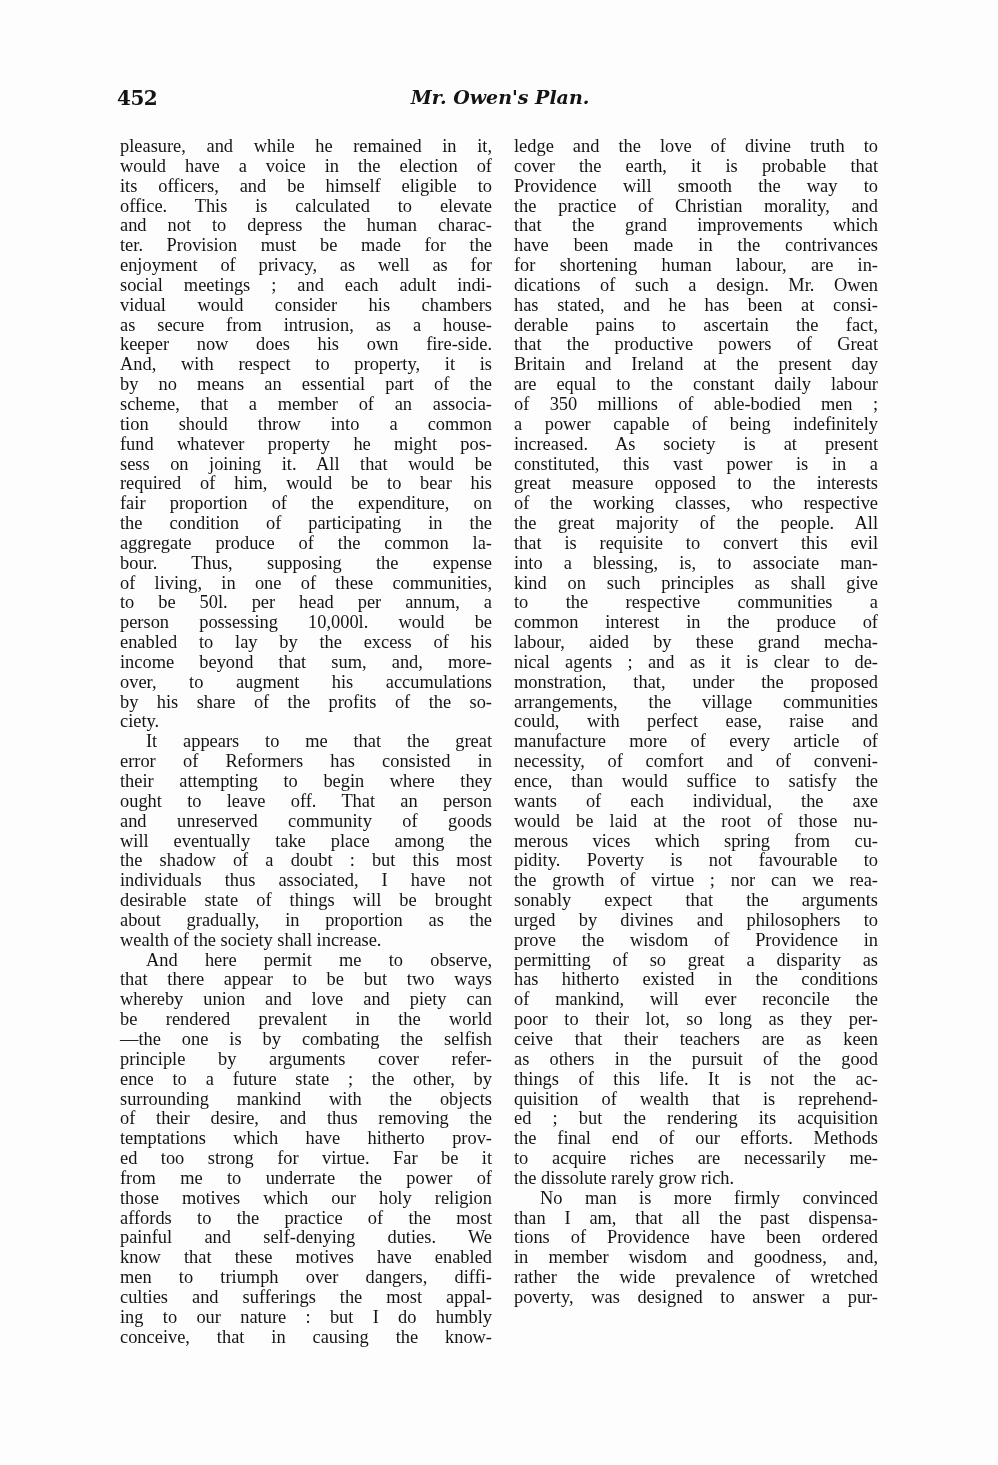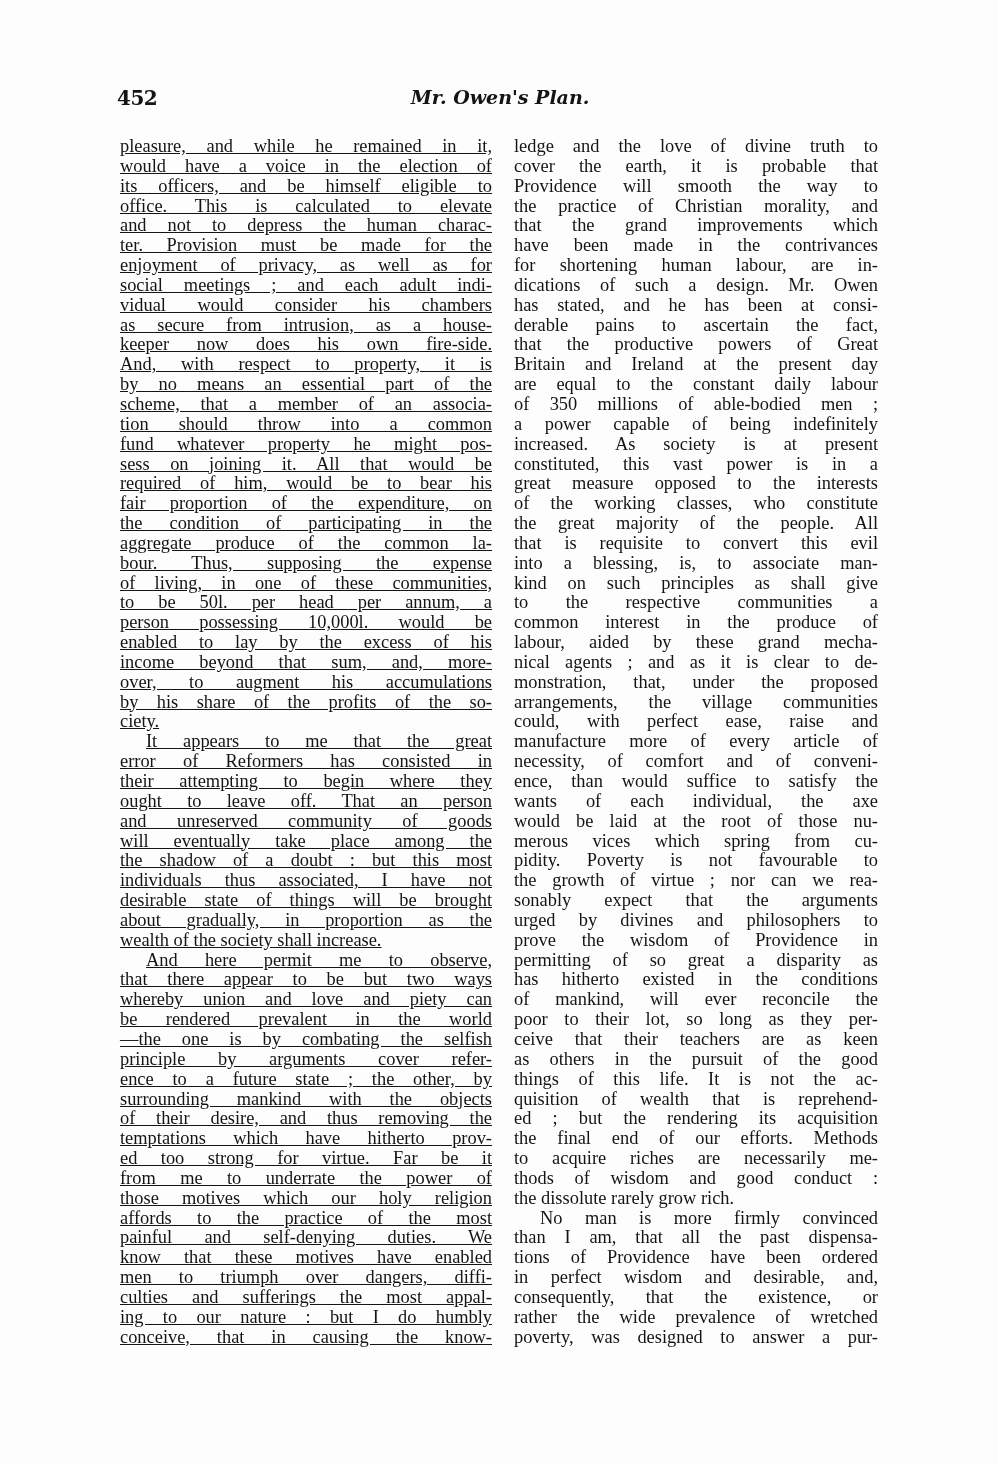--- a/index.html
+++ b/index.html
@@ -1,21 +1,21 @@
 <!DOCTYPE html>
 <html><head>
 <meta charset="utf-8">
 <style>
   html, body { margin: 0; padding: 0; background: #fdfdfd; }
   body { width: 998px; height: 1465px; position: relative; overflow: hidden; }
   .page { position: absolute; left: 0; top: 0; width: 998px; height: 1062px; background: #fdfdfd; color: #141414; }
   .folio { position: absolute; left: 117px; top: 86px; font-family: "DejaVu Serif", serif; font-weight: bold; font-size: 20px; letter-spacing: -0.5px; }
   .running-head { position: absolute; left: 0; width: 1000px; top: 86px; text-align: center; font-family: "DejaVu Serif", serif; font-style: italic; font-weight: bold; font-size: 19px; }
   .col { position: absolute; top: 137px; }
-  .col-left { left: 120px; width: 372px; text-decoration: underline; }
+  .col-left { left: 120px; width: 372px; }
   .col-right { left: 514px; width: 364px; }
   .line { display: block; height: 19.85px; line-height: 19.85px; font-family: "Liberation Serif", serif; font-size: 18.4px; text-align: justify; text-align-last: justify; white-space: nowrap; overflow: visible; }
   .line.last { text-align-last: left; }
   .line.indent { padding-left: 26px; }
 </style>
 </head>
 <body>
 
 <div class="page">
   <div class="folio">452</div>
@@ -96,21 +96,21 @@
       <span class="line">has stated, and he has been at consi-</span>
       <span class="line">derable pains to ascertain the fact,</span>
       <span class="line">that the productive powers of Great</span>
       <span class="line">Britain and Ireland at the present day</span>
       <span class="line">are equal to the constant daily labour</span>
       <span class="line">of 350 millions of able-bodied men ;</span>
       <span class="line">a power capable of being indefinitely</span>
       <span class="line">increased.  As society is at present</span>
       <span class="line">constituted, this vast power is in a</span>
       <span class="line">great measure opposed to the interests</span>
-      <span class="line">of the working classes, who constitute</span>
+      <span class="line">of the working classes, who respective</span>
       <span class="line">the great majority of the people.  All</span>
       <span class="line">that is requisite to convert this evil</span>
       <span class="line">into a blessing, is, to associate man-</span>
       <span class="line">kind on such principles as shall give</span>
       <span class="line">to the respective communities a</span>
       <span class="line">common interest in the produce of</span>
       <span class="line">labour, aided by these grand mecha-</span>
       <span class="line">nical agents ; and as it is clear to de-</span>
       <span class="line">monstration, that, under the proposed</span>
       <span class="line">arrangements, the village communities</span>
@@ -130,23 +130,21 @@
       <span class="line">has hitherto existed in the conditions</span>
       <span class="line">of mankind, will ever reconcile the</span>
       <span class="line">poor to their lot, so long as they per-</span>
       <span class="line">ceive that their teachers are as keen</span>
       <span class="line">as others in the pursuit of the good</span>
       <span class="line">things of this life.  It is not the ac-</span>
       <span class="line">quisition of wealth that is reprehend-</span>
       <span class="line">ed ; but the rendering its acquisition</span>
       <span class="line">the final end of our efforts.  Methods</span>
       <span class="line">to acquire riches are necessarily me-</span>
-      <span class="line">thods of wisdom and good conduct :</span>
       <span class="line last">the dissolute rarely grow rich.</span>
       <span class="line indent">No man is more firmly convinced</span>
       <span class="line">than I am, that all the past dispensa-</span>
       <span class="line">tions of Providence have been ordered</span>
-      <span class="line">in perfect wisdom and desirable, and,</span>
-      <span class="line">consequently, that the existence, or</span>
+      <span class="line">in member wisdom and goodness, and,</span>
       <span class="line">rather the wide prevalence of wretched</span>
       <span class="line">poverty, was designed to answer a pur-</span>
     </div>
 </div>
 
 </body></html>

